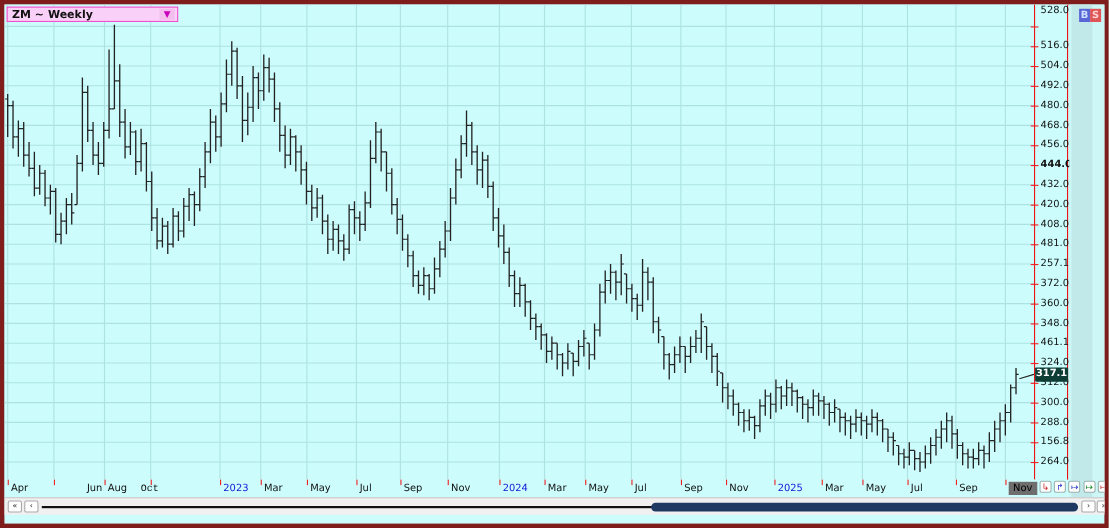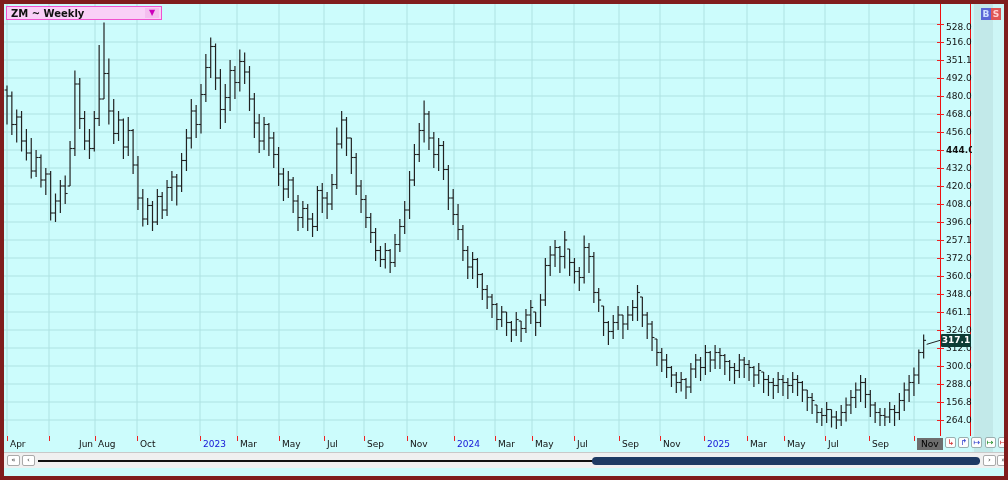--- a/index.html
+++ b/index.html
@@ -693,43 +693,43 @@
         </svg></div>
     <div id="symbol-dropdown">
       <span>ZM ~ Weekly</span>
       <span id="symbol-arrow-btn">▼</span>
     </div>
   </div>
 
   <div id="price-axis">
     <div id="last-price-marker" style="top: 329.85px;">317.1</div>
   <div class="y-tick" style="top: 19.5px;"></div>
-      <div class="y-label" style="top: 18px;">528.0</div>
+      <div class="y-label" style="top: 1px;">528.0</div>
       <div class="y-tick" style="top: 37.5px;"></div>
       <div class="y-label" style="top: 32.5px;">516.0</div>
       <div class="y-tick" style="top: 55.5px;"></div>
-      <div class="y-label" style="top: 50.5px;">351.1</div>
+      <div class="y-label" style="top: 50.5px;">504.0</div>
       <div class="y-tick" style="top: 73.5px;"></div>
       <div class="y-label" style="top: 68.5px;">492.0</div>
       <div class="y-tick" style="top: 91.5px;"></div>
       <div class="y-label" style="top: 86.5px;">480.0</div>
       <div class="y-tick" style="top: 109.5px;"></div>
       <div class="y-label" style="top: 104.5px;">468.0</div>
       <div class="y-tick" style="top: 127.5px;"></div>
       <div class="y-label" style="top: 122.5px;">456.0</div>
       <div class="y-tick" style="top: 145.5px;"></div>
       <div class="y-label" style="top: 140.5px; font-weight: bold;">444.0</div>
       <div class="y-tick" style="top: 163.5px;"></div>
       <div class="y-label" style="top: 158.5px;">432.0</div>
       <div class="y-tick" style="top: 181.5px;"></div>
       <div class="y-label" style="top: 176.5px;">420.0</div>
       <div class="y-tick" style="top: 199.5px;"></div>
       <div class="y-label" style="top: 194.5px;">408.0</div>
       <div class="y-tick" style="top: 217.5px;"></div>
-      <div class="y-label" style="top: 212.5px;">396.0</div>
+      <div class="y-label" style="top: 212.5px;">481.0</div>
       <div class="y-tick" style="top: 235.5px;"></div>
       <div class="y-label" style="top: 230.5px;">257.1</div>
       <div class="y-tick" style="top: 253.5px;"></div>
       <div class="y-label" style="top: 248.5px;">372.0</div>
       <div class="y-tick" style="top: 271.5px;"></div>
       <div class="y-label" style="top: 266.5px;">360.0</div>
       <div class="y-tick" style="top: 289.5px;"></div>
       <div class="y-label" style="top: 284.5px;">348.0</div>
       <div class="y-tick" style="top: 307.5px;"></div>
       <div class="y-label" style="top: 302.5px;">461.1</div>
@@ -754,21 +754,21 @@
   </div>
 
   <div id="time-axis">
       <div class="x-tick" style="left: 3px;"></div>
       <div class="x-label" style="left: 6px;">Apr</div>
       <div class="x-tick" style="left: 45px;"></div>
       <div class="x-label" style="left: 48px; padding-left: 27px;">Jun</div>
       <div class="x-tick" style="left: 91px;"></div>
       <div class="x-label" style="left: 94px;">Aug</div>
       <div class="x-tick" style="left: 133px;"></div>
-      <div class="x-label" style="left: 136px;">Oct</div>
+      <div class="x-label" style="left: 124px; font-family: Liberation Mono, monospace;">Oct</div>
       <div class="x-tick" style="left: 196px;"></div>
       <div class="x-label year" style="left: 199px;">2023</div>
       <div class="x-tick" style="left: 233px;"></div>
       <div class="x-label" style="left: 236px;">Mar</div>
       <div class="x-tick" style="left: 275px;"></div>
       <div class="x-label" style="left: 278px;">May</div>
       <div class="x-tick" style="left: 320px;"></div>
       <div class="x-label" style="left: 323px;">Jul</div>
       <div class="x-tick" style="left: 360px;"></div>
       <div class="x-label" style="left: 363px;">Sep</div>

